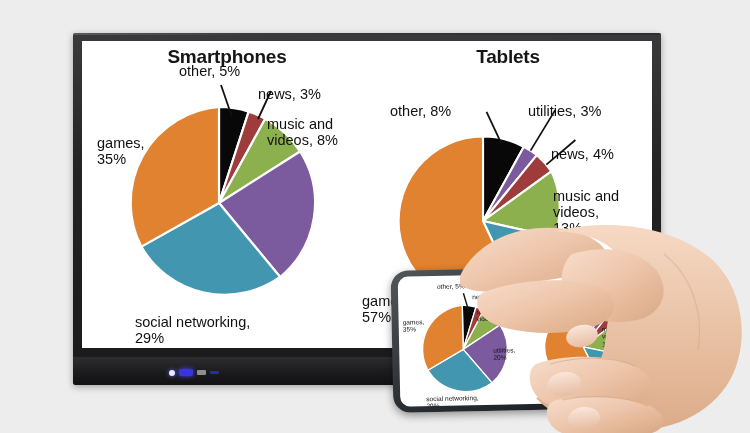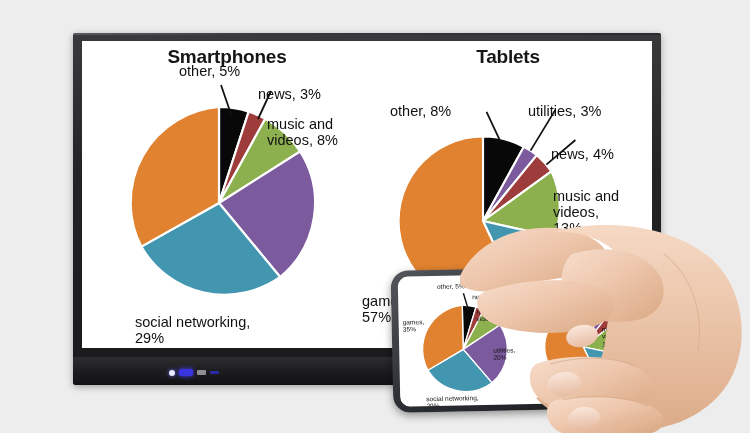--- a/index.html
+++ b/index.html
@@ -118,20 +118,22 @@
             <line x1="139" y1="16" x2="152" y2="-12" stroke="#111" stroke-width="1.8"></line>
           </svg>
         </div>
 
         <div class="lbl" style="left:97px;top:22px;">other, 5%</div>
         <div class="lbl" style="left:176px;top:45px;">news, 3%</div>
         <div class="lbl" style="left:185px;top:75px;">music and
 videos, 8%</div>
         <div class="lbl" style="left:53px;top:273px;">social networking,
 29%</div>
+        <div class="lbl" style="left:15px;top:94px;">games,
+35%</div>
       </div>
 
       <div class="panel" id="panel-tablets">
         <div class="chart-title">Tablets</div>
 
         <div class="pie-wrap" style="left:27px;top:92px;">
           <svg width="176" height="176" viewBox="0 0 200 200" aria-label="Tablets pie chart">
             <g stroke="#ffffff" stroke-width="2.4" stroke-linejoin="round">
 
               <path fill="#080808" d="M100,100 L100,4 A96,96 0 0,1 146.26,15.78 Z"></path>

